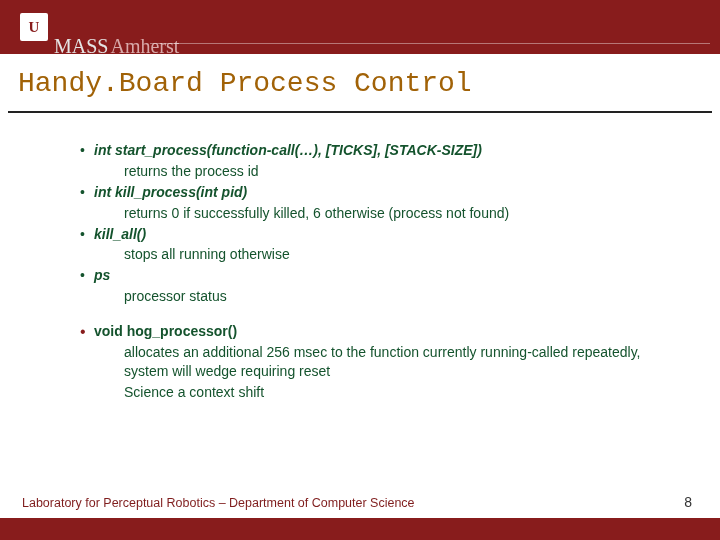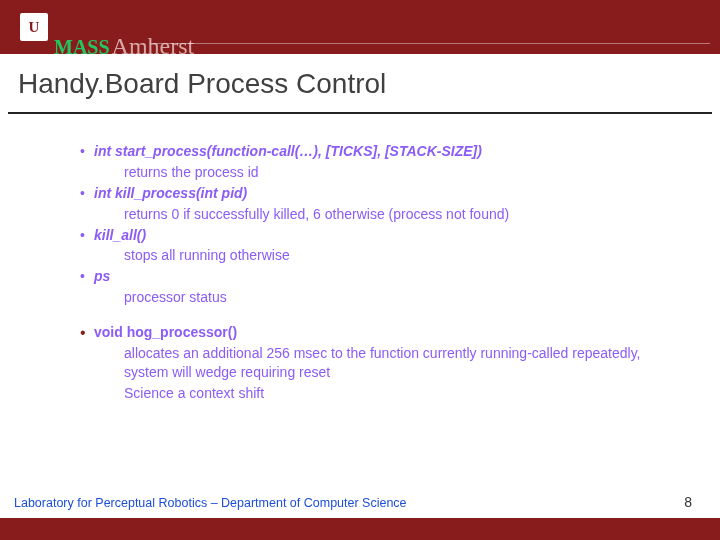--- a/index.html
+++ b/index.html
@@ -35,56 +35,56 @@
     display: flex;
     align-items: center;
     justify-content: center;
     border-radius: 2px;
     margin-right: 6px;
     align-self: center;
   }
   .logo-mass {
     font-family: Georgia, serif;
     font-size: 20px;
-    font-weight: bold;
-    color: #22c55e;
+    font-weight: normal;
+    color: #e5e5e5;
   }
   .logo-amherst {
     font-family: Georgia, serif;
-    font-size: 24px;
+    font-size: 20px;
     font-weight: normal;
     color: #d8a8a8;
     margin-left: 2px;
     margin-top: 39px;
   }
   .logo-line {
     border-bottom: 1px solid rgba(255,255,255,0.4);
     width: 560px;
     position: absolute;
     top: 43px;
     left: 150px;
   }
   .title-area {
     padding: 14px 0 6px 18px;
   }
   .title {
-    font-family: Liberation Sans, sans-serif;
+    font-family: Liberation Mono, monospace;
     font-size: 28px;
-    color: #404040;
+    color: #a16207;
     font-weight: normal;
   }
   .title-rule {
     border-bottom: 2px solid #222;
     margin: 6px 8px 0 8px;
   }
   .content {
     padding: 28px 40px 0 80px;
     font-size: 14px;
     line-height: 1.35;
-    color: #8b5cf6;
+    color: #14532d;
   }
   .bullet-item {
     position: relative;
     padding-left: 14px;
     margin-bottom: 2px;
   }
   .bullet-item::before {
     content: "•";
     position: absolute;
     left: 0;
@@ -107,22 +107,22 @@
     margin-top: 16px;
   }
   .footer {
     position: absolute;
     bottom: 0;
     left: 0;
     width: 100%;
   }
   .footer-label {
     font-size: 12.5px;
-    color: #1d4ed8;
-    padding: 0 0 8px 14px;
+    color: #7f1d1d;
+    padding: 0 0 8px 22px;
     font-family: Verdana, Arial, sans-serif;
   }
   .footer-bar {
     width: 100%;
     height: 22px;
     background: #881c1c;
   }
   .page-num {
     position: absolute;
     right: 28px;

